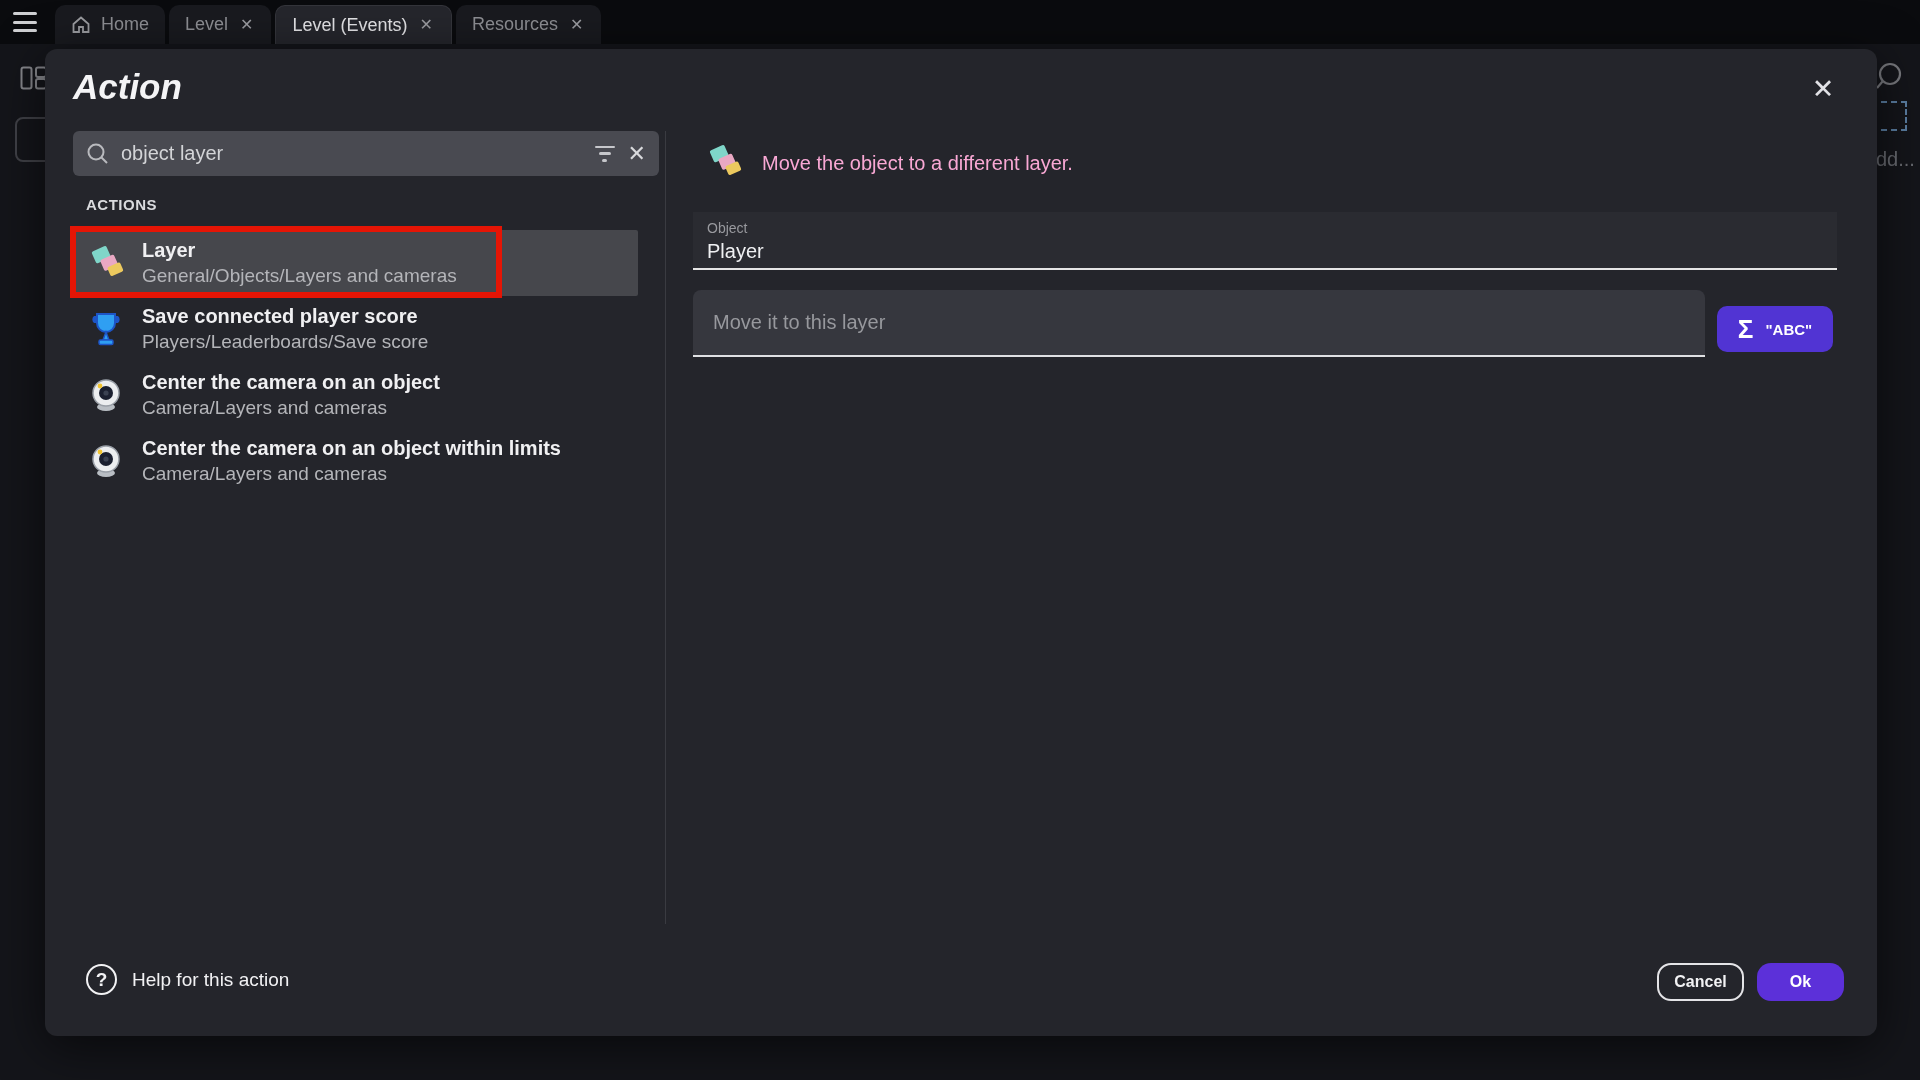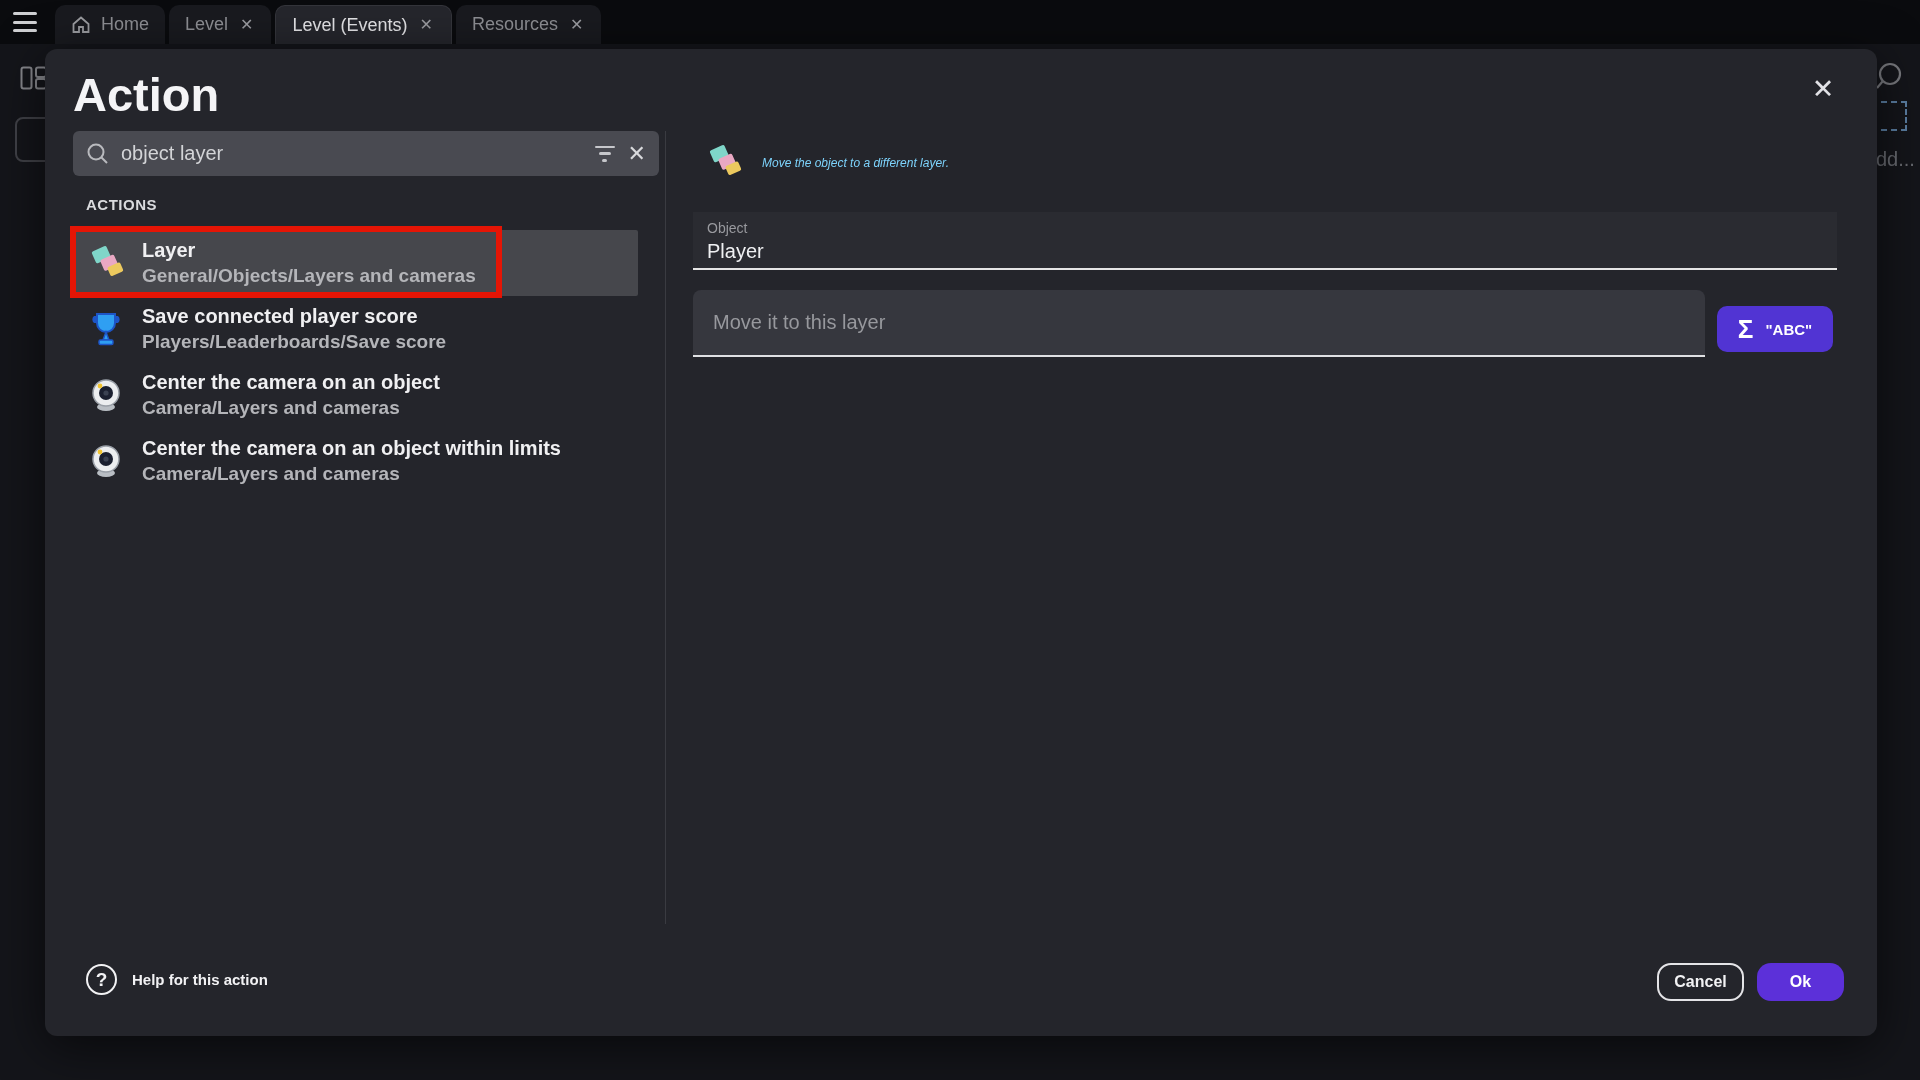--- a/index.html
+++ b/index.html
@@ -19,21 +19,21 @@
 
   
   .bg-el { position:absolute; z-index:2; }
   .bg-square-outline { left:15px; top:117px; width:46px; height:45px; border:2px solid #404147; border-radius:8px; }
   .bg-dashedbox { left:1851px; top:101px; width:56px; height:30px; border:2px dashed #5a7da1; }
   .bg-addtext { left:1876px; top:148px; color:#686a70; font-size:20px; }
 
   
   .dialog { position:absolute; left:45px; top:49px; width:1832px; height:987px; background:#24252b;
             border-radius:12px; z-index:5; box-shadow:0 10px 50px rgba(0,0,0,.6); }
-  .dlg-title { position:absolute; left:28px; top:18px; font-size:47px; font-weight:bold; color:#f4f4f6; }
+  .dlg-title { position:absolute; left:28px; top:18px; font-size:35px; font-weight:bold; color:#f4f4f6;font-style:italic; }
   .dlg-close { position:absolute; left:1760px; top:22px; width:36px; height:36px; display:flex; align-items:center;
                justify-content:center; font-size:27px; color:#e2e2e6; cursor:pointer; }
 
   
   .searchbox { position:absolute; left:28px; top:82px; width:586px; height:45px; background:#494a51;
                border-radius:6px; display:flex; align-items:center; padding:0 13px; gap:12px; }
   .searchbox input { flex:1; background:transparent; border:none; outline:none; color:#d3d4d7; font-size:20px;
                      font-family:"Liberation Sans", sans-serif; }
   .filter-icon { width:22px; height:16px; display:flex; flex-direction:column; justify-content:space-between; align-items:center; cursor:pointer; }
   .filter-icon i { display:block; height:2.5px; border-radius:2px; background:#c6c7cb; }
@@ -43,44 +43,44 @@
   .vdivider { position:absolute; left:620px; top:82px; width:1px; height:793px; background:#3a3b41; }
 
   
   .section-label { position:absolute; left:41px; top:147px; font-size:15px; font-weight:600; letter-spacing:.5px; color:#dadbde; }
   .rows { position:absolute; left:27px; top:181px; width:566px; display:flex; flex-direction:column; }
   .row { height:66px; display:flex; align-items:center; gap:16px; padding-left:14px; border-radius:2px; cursor:pointer; }
   .row.selected { background:#46474c; }
   .row .ric { width:40px; height:40px; flex:0 0 40px; display:flex; align-items:center; justify-content:center; }
   .row .rtext { display:flex; flex-direction:column; gap:3px; }
   .row .rtitle { font-size:20px; font-weight:bold; color:#f0f0f2; }
-  .row .rsub { font-size:19px; color:#b4b5b9;font-weight:bold; }
+  .row .rsub { font-size:19px; color:#b4b5b9; }
   .annotation { position:absolute; left:25px; top:177px; width:432px; height:72px; border:6px solid #e51505; z-index:20; pointer-events:none; }
 
   
   .desc { position:absolute; left:661px; top:95px; display:flex; align-items:center; gap:18px; }
-  .desc-text { font-size:12px; color:#7dd3fc;font-style:italic; }
+  .desc-text { font-size:20px; color:#f9a8d4; }
   .obj-field { position:absolute; left:648px; top:163px; width:1144px; height:58px; background:#2a2b31;
                border-bottom:2px solid #e5e5e5; padding:8px 14px 0 14px; cursor:text; }
   .obj-label { font-size:14px; color:#98999e; }
   .obj-value { font-size:20px; color:#eff0f2; margin-top:4px; }
   .layer-input { position:absolute; left:648px; top:241px; width:1012px; height:67px; background:#36373e;
                  border:none; border-radius:8px 8px 0 0; border-bottom:2px solid #dfe0e3; outline:none;
                  padding:0 20px; font-size:20px; color:#e8e9ec; font-family:"Liberation Sans", sans-serif; }
   .layer-input::placeholder { color:#97989d; }
   .expr-btn { position:absolute; left:1672px; top:257px; width:116px; height:46px; background:#5134d3; border:none;
               border-radius:10px; display:flex; align-items:center; justify-content:center; gap:12px; cursor:pointer; }
   .expr-sigma { color:#ffffff; font-size:26px; font-weight:bold; line-height:1; }
   .expr-label { color:#ffffff; font-size:15px; font-weight:bold; }
 
   
   .help { position:absolute; left:41px; top:915px; display:flex; align-items:center; gap:15px; cursor:pointer; }
   .help-icon { width:31px; height:31px; border:2.5px solid #f2f2f4; border-radius:50%; display:flex; align-items:center;
                justify-content:center; color:#f2f2f4; font-size:19px; font-weight:bold; }
-  .help-label { font-size:15px; font-weight:bold; color:#f2f2f4; }
+  .help-label { font-size:19px; font-weight:normal; color:#f2f2f4; }
   .btn { position:absolute; top:914px; width:87px; height:38px; border-radius:14px; font-size:16px; font-weight:bold;
          display:flex; align-items:center; justify-content:center; cursor:pointer; font-family:"Liberation Sans", sans-serif; }
   .btn-cancel { left:1612px; background:transparent; border:2px solid #e4e4e7; color:#f2f2f4; }
   .btn-ok { left:1712px; background:#5c30d9; border:none; color:#ffffff; }
 </style>
 </head>
 <body>
 
 <svg width="0" height="0" style="position:absolute">
   <defs>

